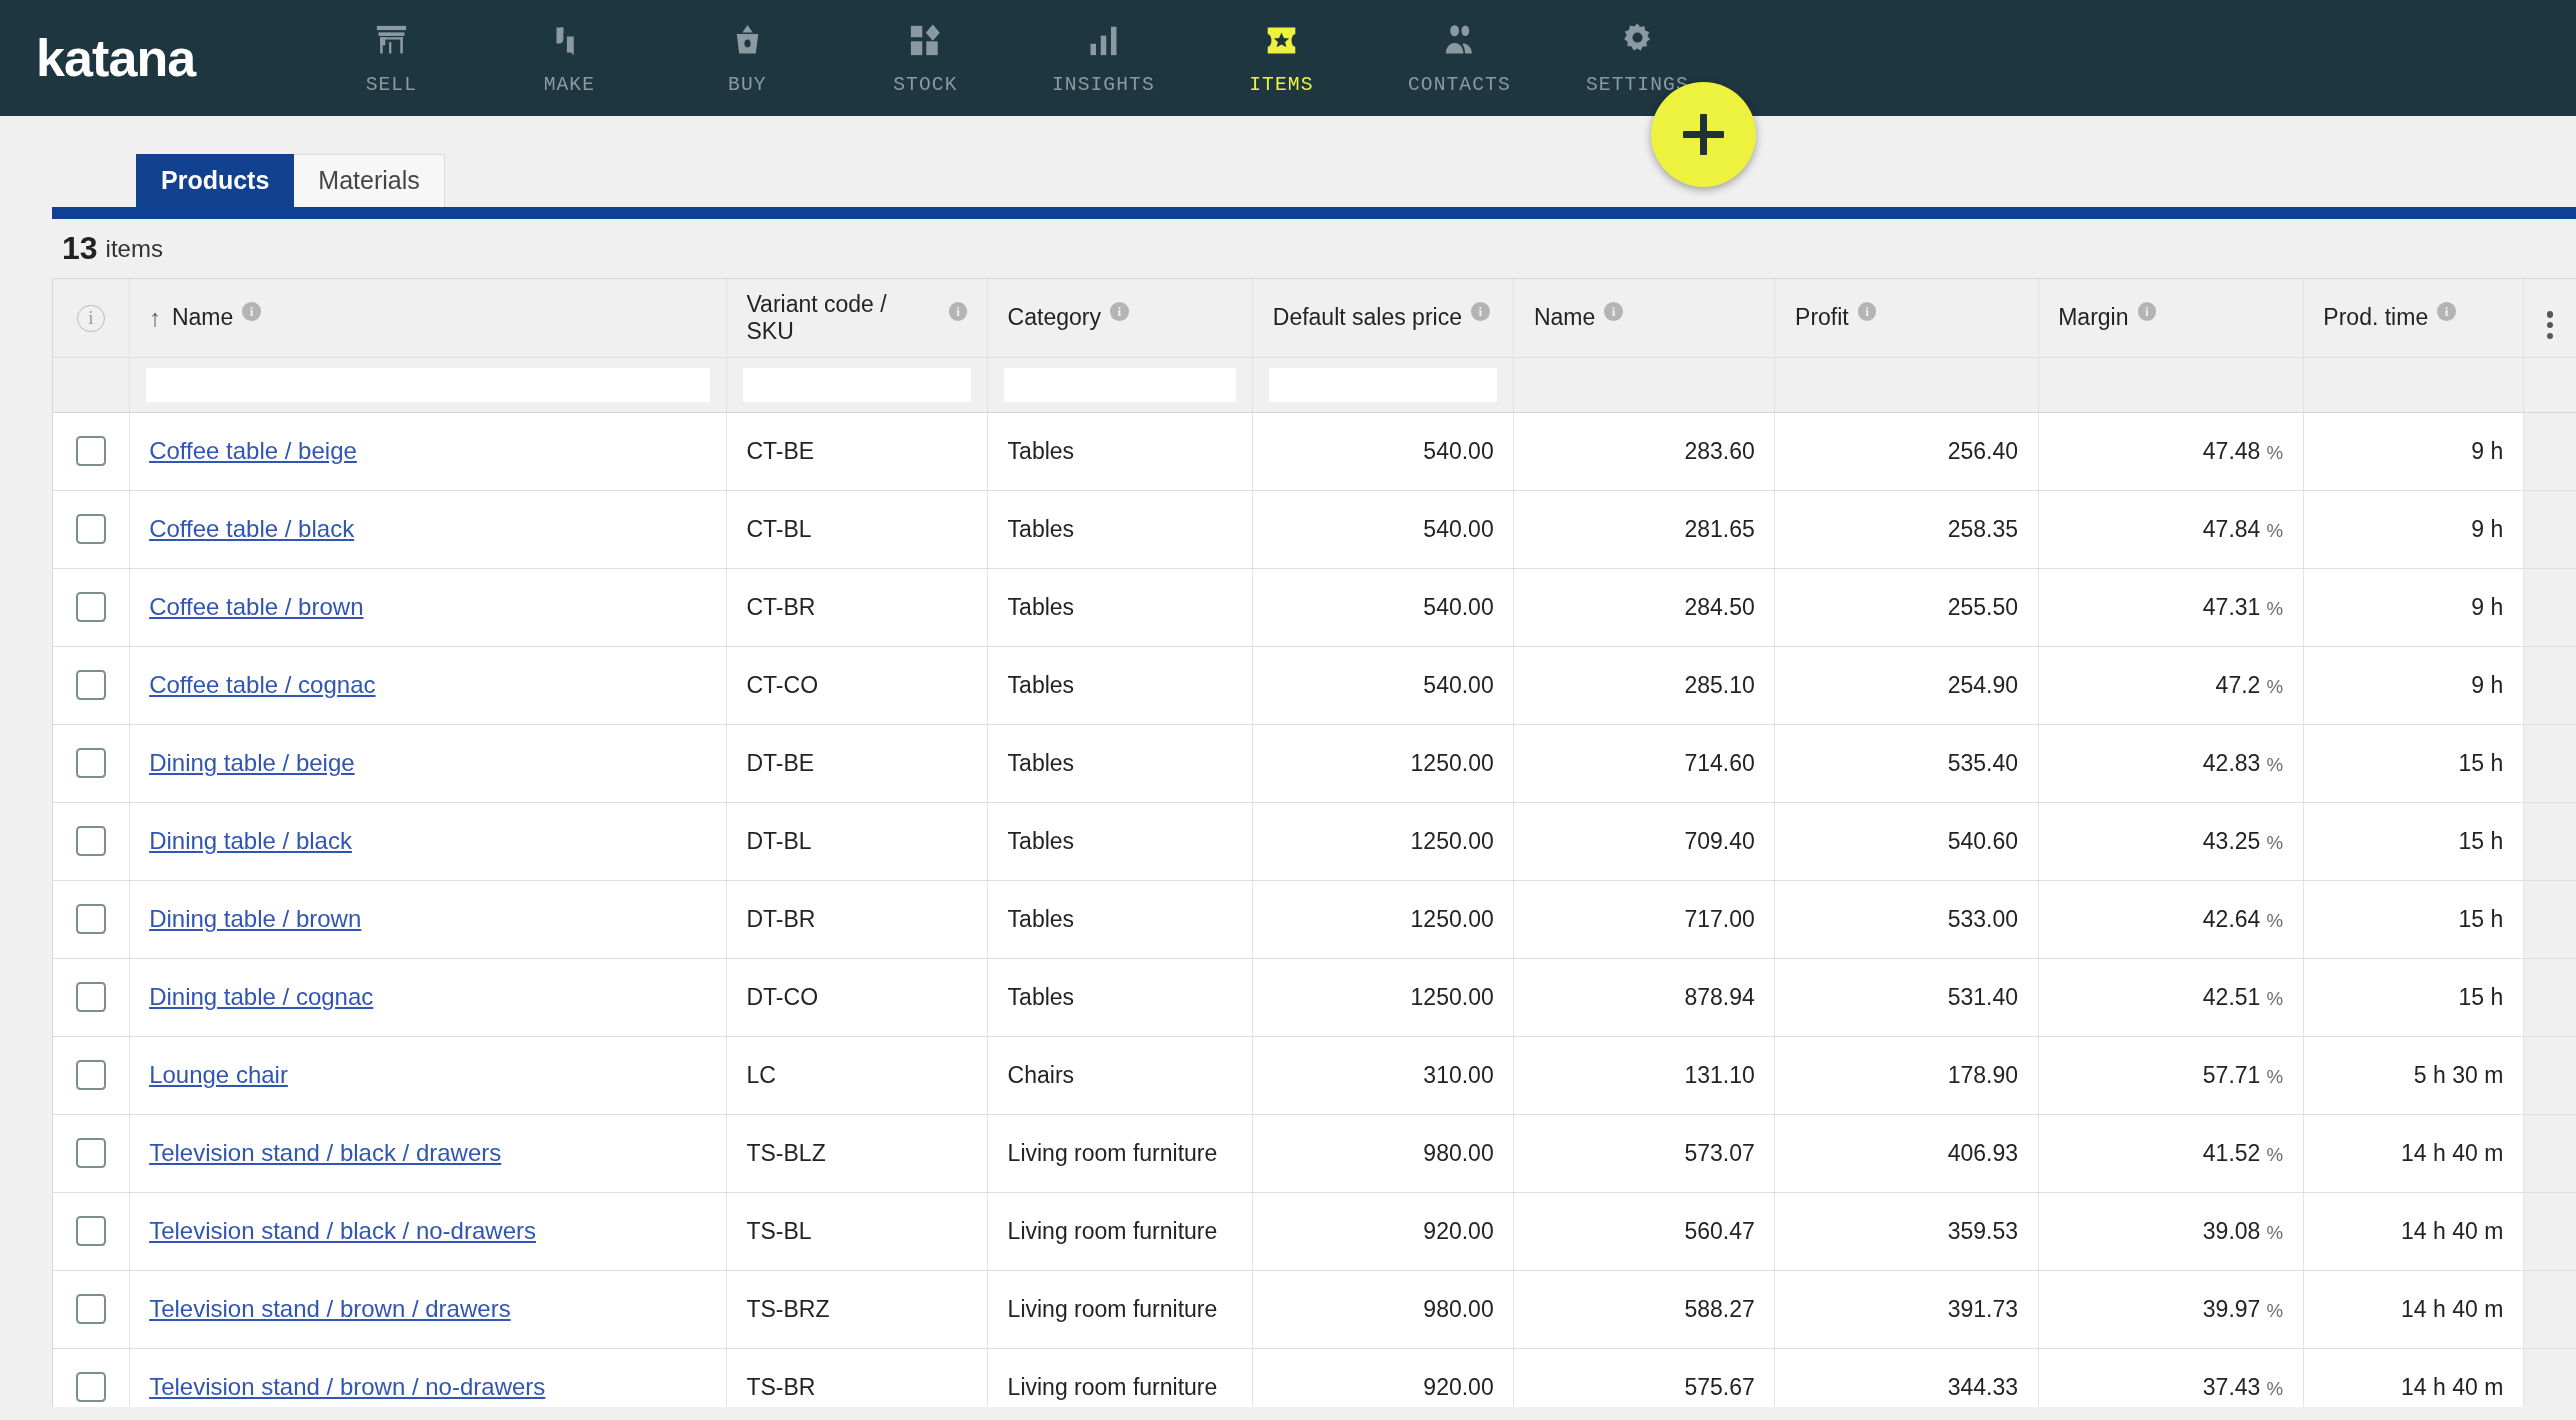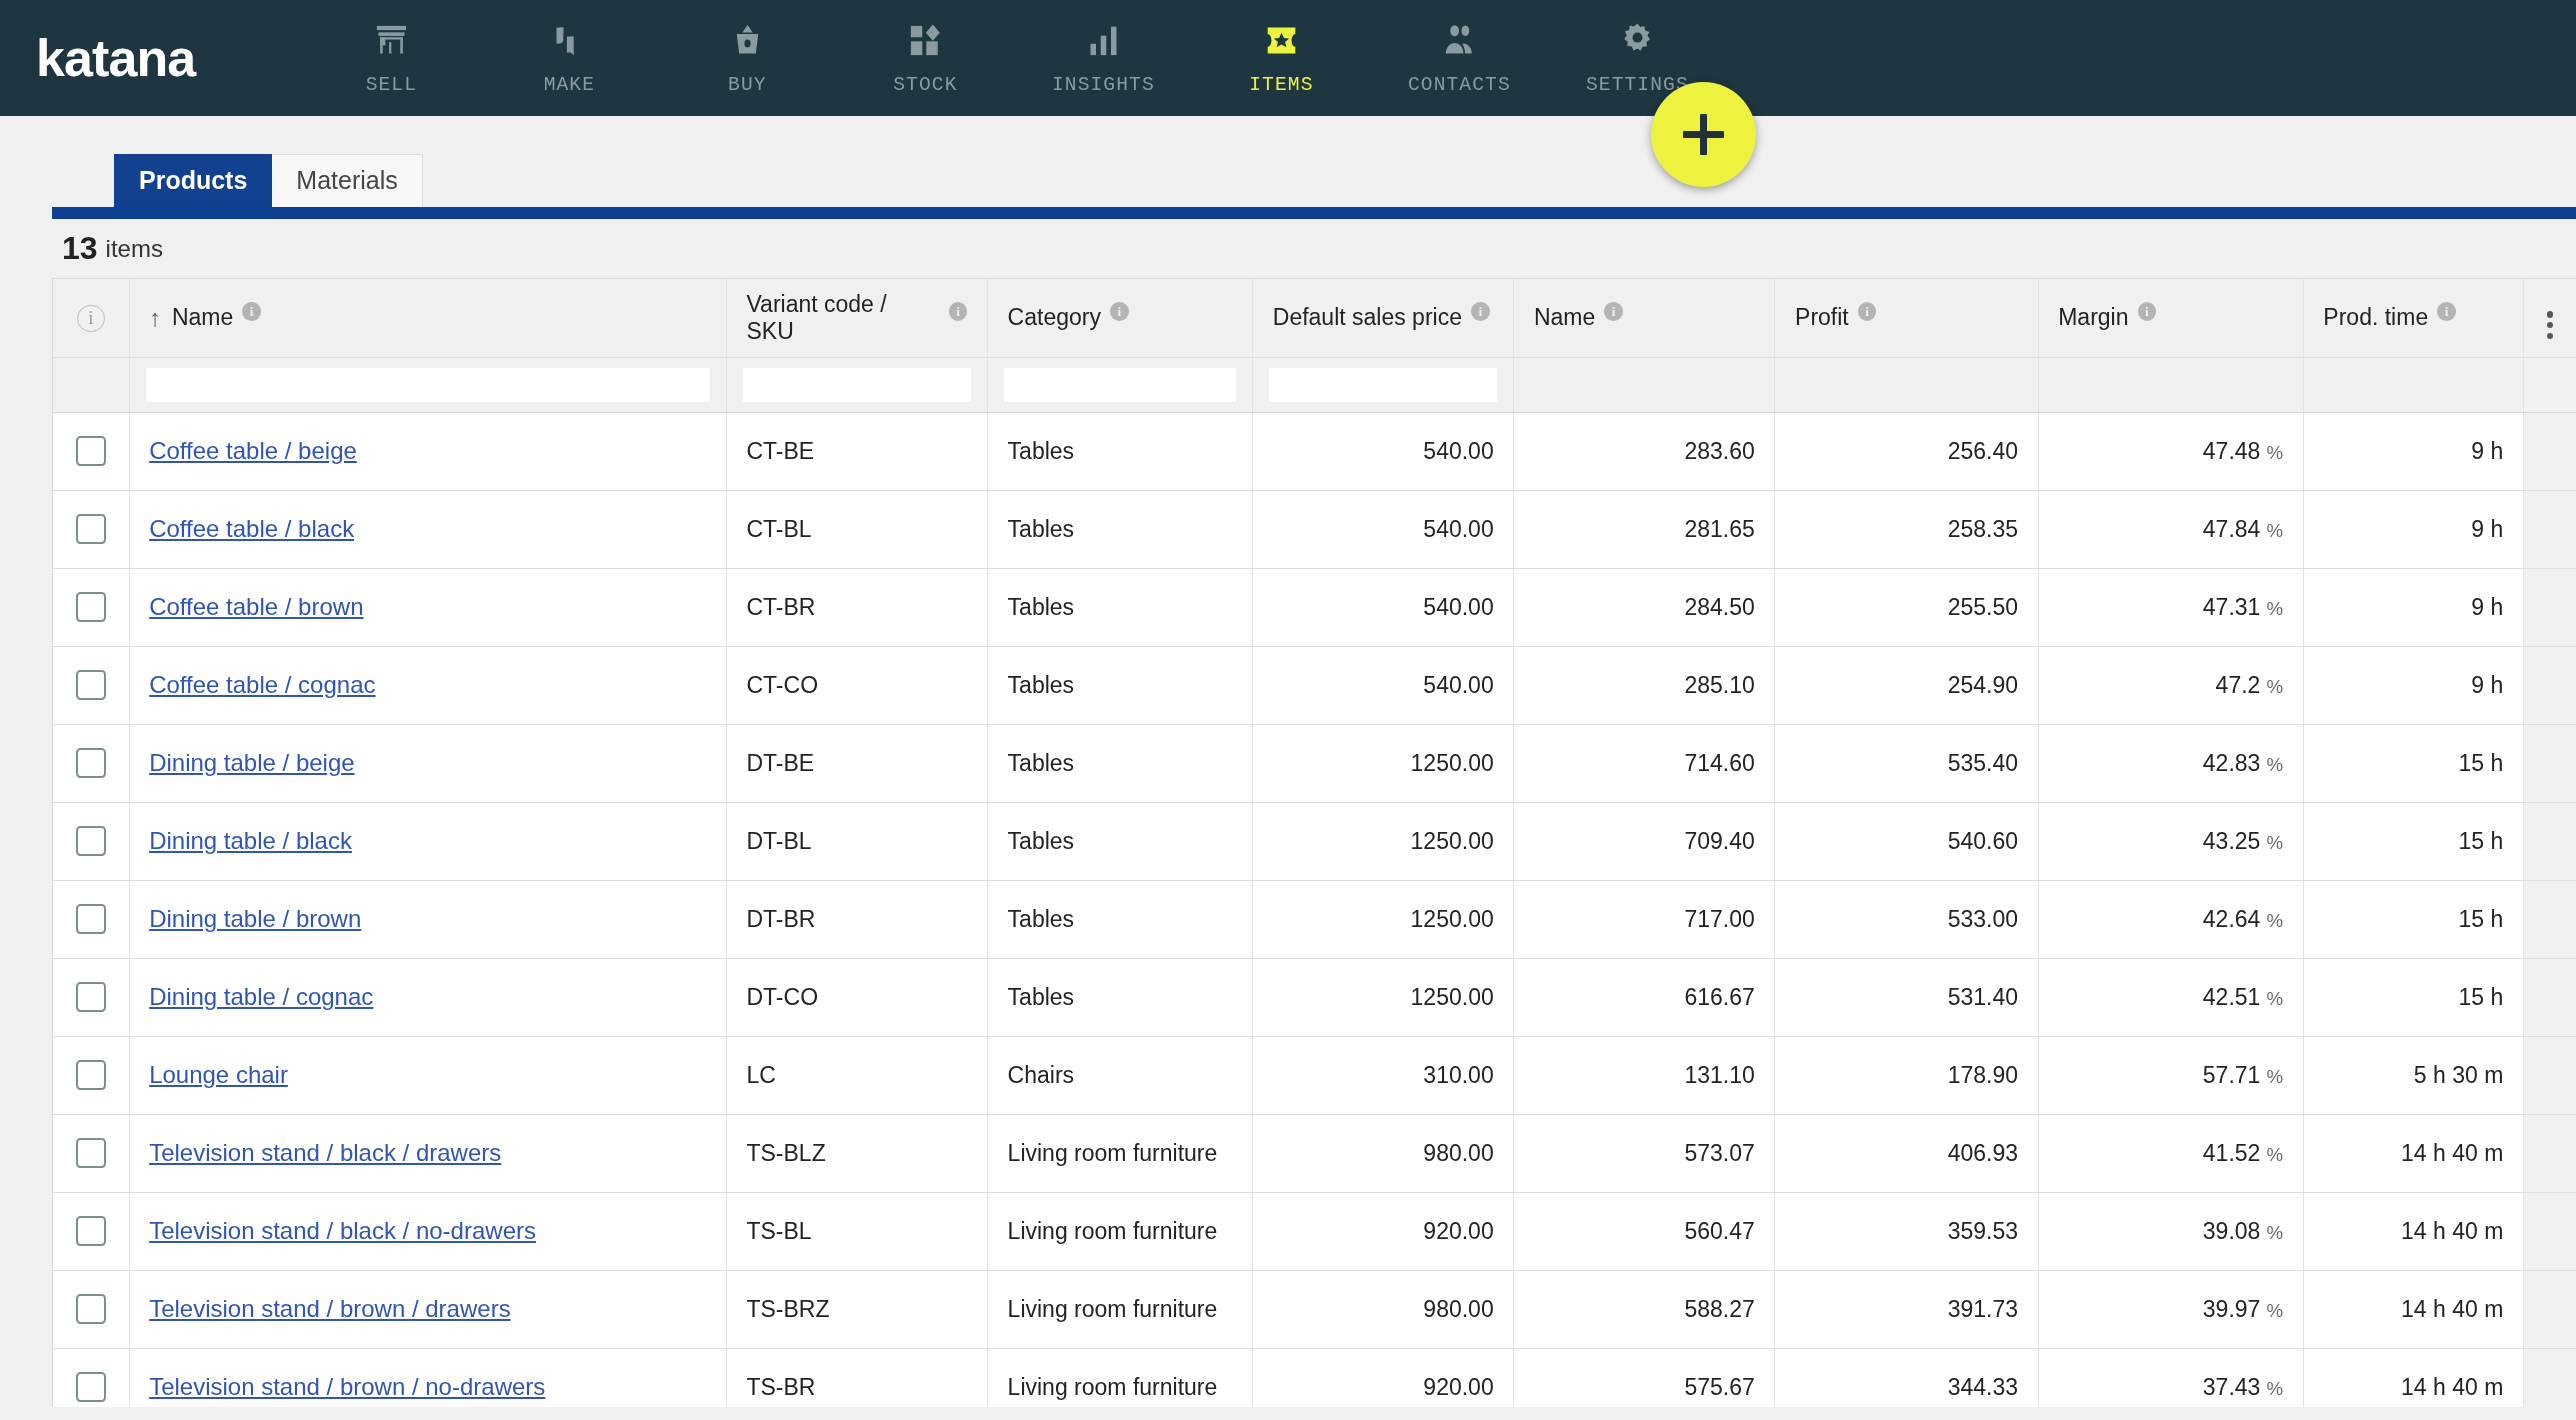--- a/index.html
+++ b/index.html
@@ -74,21 +74,21 @@
   .fab .plus-v { position: absolute; width: 6.2px; height: 41px; background: #22303a; border-radius: 0.9px;}
 
   
   .tabzone {
     position: relative;
     height: 103px;
     background: #f0f0f0;
   }
   .tabs {
     position: absolute;
-    left: 114px;
+    left: 136px;
     bottom: 12.4px;
     display: flex;
     align-items: flex-end;
   }
   .tab {
     height: 53px;
     padding: 0 24px;
     display: flex;
     align-items: center;
     font-size: 25px;
@@ -523,21 +523,21 @@
           <td class="num"><span>42.64</span><span class="pct">%</span></td>
           <td class="num">15 h</td>
           <td class="gutter"></td>
         </tr>
         <tr>
           <td class="cb"><span class="checkbox"></span></td>
           <td><a class="plink">Dining table / cognac</a></td>
           <td>DT-CO</td>
           <td>Tables</td>
           <td class="num">1250.00</td>
-          <td class="num">616.67</td>
+          <td class="num">878.94</td>
           <td class="num">531.40</td>
           <td class="num"><span>42.51</span><span class="pct">%</span></td>
           <td class="num">15 h</td>
           <td class="gutter"></td>
         </tr>
         <tr>
           <td class="cb"><span class="checkbox"></span></td>
           <td><a class="plink">Lounge chair</a></td>
           <td>LC</td>
           <td>Chairs</td>

